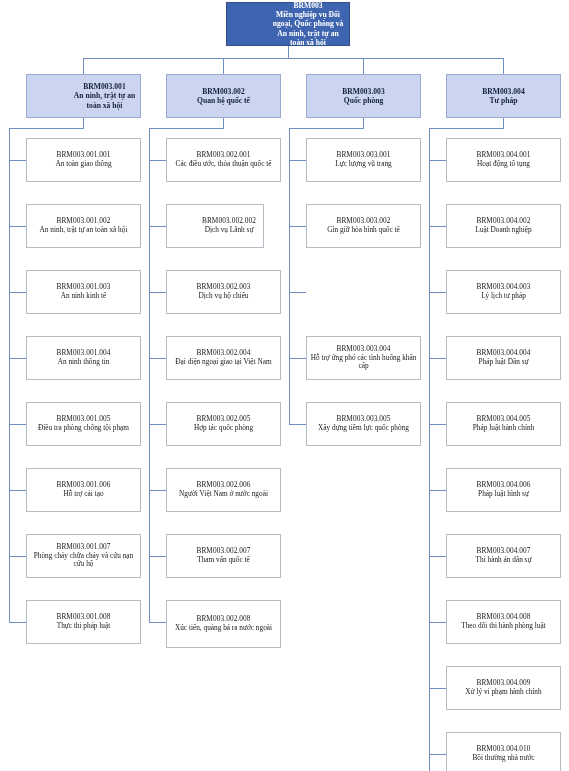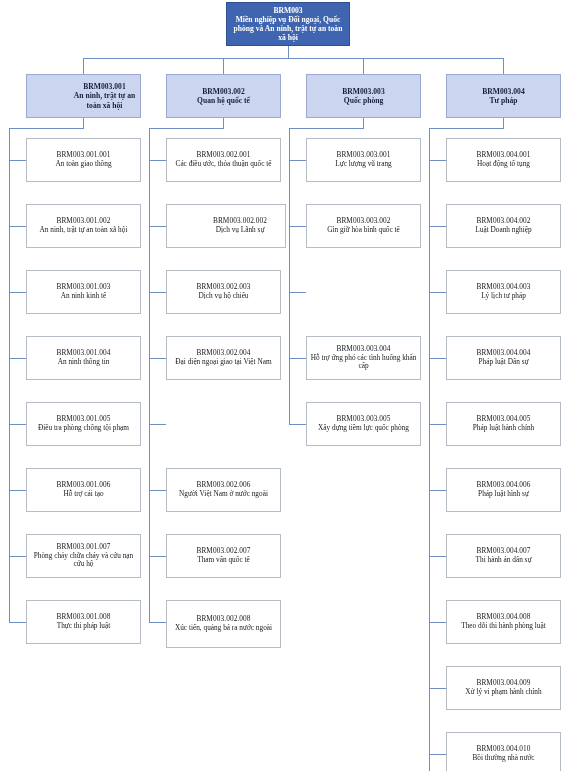--- a/index.html
+++ b/index.html
@@ -119,21 +119,21 @@
       <line x1="429" y1="292" x2="446" y2="292" stroke="#6f8ec4" stroke-width="1" shape-rendering="crispEdges"></line>
       <line x1="429" y1="358" x2="446" y2="358" stroke="#6f8ec4" stroke-width="1" shape-rendering="crispEdges"></line>
       <line x1="429" y1="424" x2="446" y2="424" stroke="#6f8ec4" stroke-width="1" shape-rendering="crispEdges"></line>
       <line x1="429" y1="490" x2="446" y2="490" stroke="#6f8ec4" stroke-width="1" shape-rendering="crispEdges"></line>
       <line x1="429" y1="556" x2="446" y2="556" stroke="#6f8ec4" stroke-width="1" shape-rendering="crispEdges"></line>
       <line x1="429" y1="622" x2="446" y2="622" stroke="#6f8ec4" stroke-width="1" shape-rendering="crispEdges"></line>
       <line x1="429" y1="688" x2="446" y2="688" stroke="#6f8ec4" stroke-width="1" shape-rendering="crispEdges"></line>
       <line x1="429" y1="754" x2="446" y2="754" stroke="#6f8ec4" stroke-width="1" shape-rendering="crispEdges"></line>
       <line x1="429" y1="820" x2="446" y2="820" stroke="#6f8ec4" stroke-width="1" shape-rendering="crispEdges"></line>
     </svg>
-<div class="node root" style="left: 226px; top: 2px; width: 124px; height: 44px;">
+<div class="node root" style="left: 226px; top: 2px; width: 124px; height: 44px; padding-left: 40px;">
       <div class="lines">
         <span class="code">BRM003</span>
         <span class="label">Miền nghiệp vụ Đối ngoại, Quốc phòng và An ninh, trật tự an toàn xã hội</span>
       </div>
     </div>
     <div class="node level2" style="left: 26px; top: 74px; width: 115px; height: 44px; padding-left: 42px;">
       <div class="lines">
         <span class="code">BRM003.001</span>
         <span class="label">An ninh, trật tự an toàn xã hội</span>
       </div>
@@ -191,36 +191,42 @@
         <span class="code">BRM003.002</span>
         <span class="label">Quan hệ quốc tế</span>
       </div>
     </div>
     <div class="node leaf" style="left: 166px; top: 138px; width: 115px; height: 44px;">
       <div class="lines">
         <span class="code">BRM003.002.001</span>
         <span class="label">Các điều ước, thỏa thuận quốc tế</span>
       </div>
     </div>
-    <div class="node leaf" style="left: 166px; top: 204px; width: 120px; height: 44px; padding-left: 28px;">
+    <div class="node leaf" style="left: 166px; top: 204px; width: 98px; height: 44px; padding-left: 28px;">
       <div class="lines">
         <span class="code">BRM003.002.002</span>
         <span class="label">Dịch vụ Lãnh sự</span>
       </div>
     </div>
     <div class="node leaf" style="left: 166px; top: 270px; width: 115px; height: 44px;">
       <div class="lines">
         <span class="code">BRM003.002.003</span>
         <span class="label">Dịch vụ hộ chiếu</span>
       </div>
     </div>
     <div class="node leaf" style="left: 166px; top: 336px; width: 115px; height: 44px;">
       <div class="lines">
         <span class="code">BRM003.002.004</span>
         <span class="label">Đại diện ngoại giao tại Việt Nam</span>
+      </div>
+    </div>
+    <div class="node leaf" style="left: 166px; top: 402px; width: 115px; height: 44px;">
+      <div class="lines">
+        <span class="code">BRM003.002.005</span>
+        <span class="label">Hợp tác quốc phòng</span>
       </div>
     </div>
     <div class="node leaf" style="left: 166px; top: 468px; width: 115px; height: 44px;">
       <div class="lines">
         <span class="code">BRM003.002.006</span>
         <span class="label">Người Việt Nam ở nước ngoài</span>
       </div>
     </div>
     <div class="node leaf" style="left: 166px; top: 534px; width: 115px; height: 44px;">
       <div class="lines">

